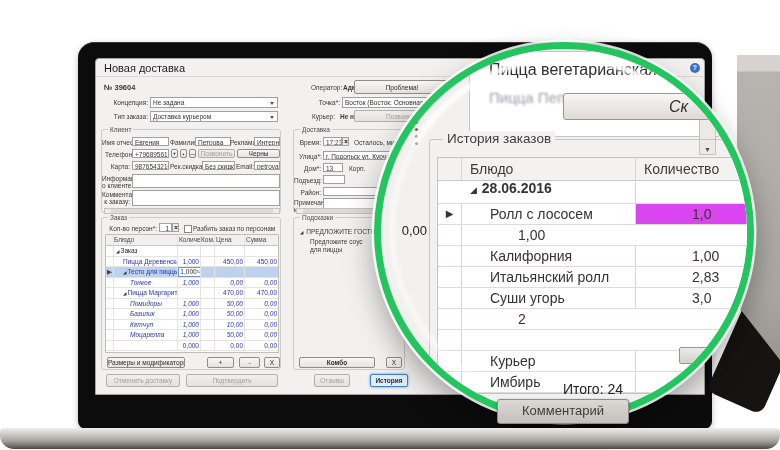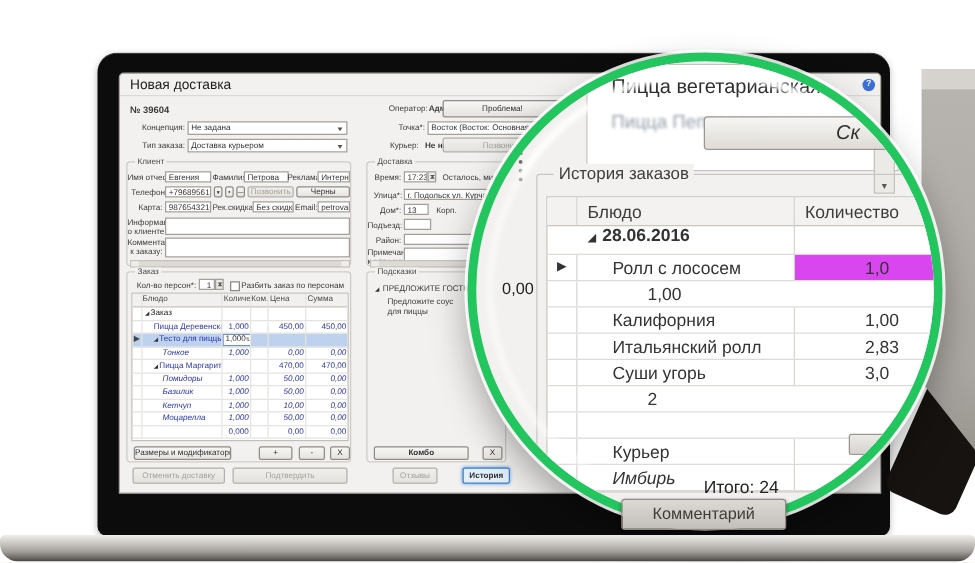--- a/index.html
+++ b/index.html
@@ -392,21 +392,21 @@
               <div class="mc mc-sel"></div>
               <div class="mc mc-qty"></div>
             </div>
             <div class="m-row">
               <div class="mc mc-sel"></div>
               <div class="mc mc-dish" style="padding-left: 28px;">Курьер</div>
               <div class="mc mc-qty"></div>
             </div>
             <div class="m-row">
               <div class="mc mc-sel"></div>
-              <div class="mc mc-dish" style="padding-left: 28px; font-style: italic;">Имбирь</div>
+              <div class="mc mc-dish" style="padding-left: 28px;">Имбирь</div>
               <div class="mc mc-qty"></div>
             </div>
           </div>
       </div>
 
       <div class="m-mini"></div>
       <div class="m-foot">Итого: 24</div>
     </div>
     <div class="gloss"></div>
   </div>

